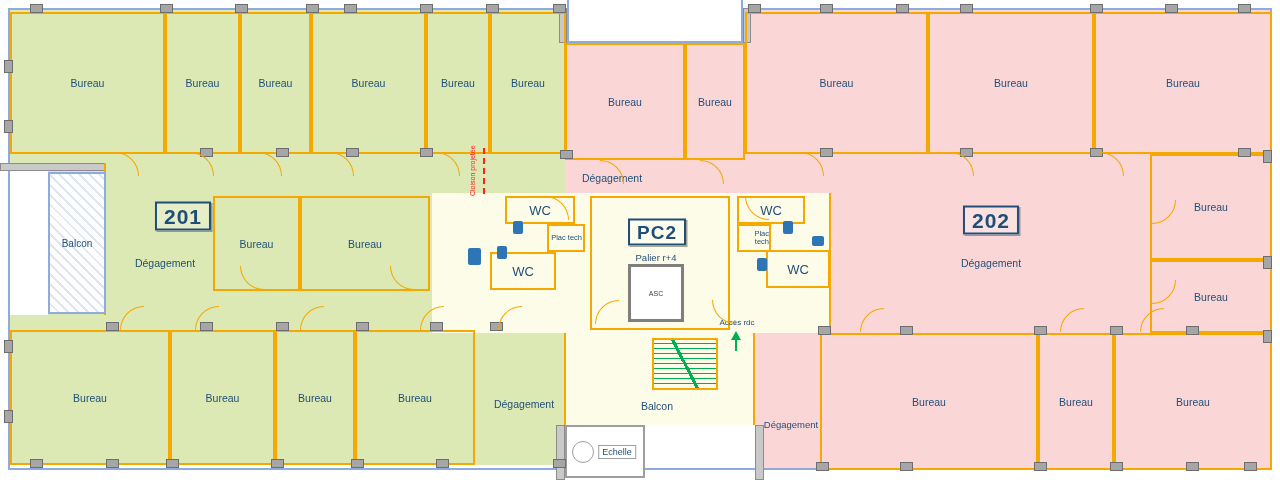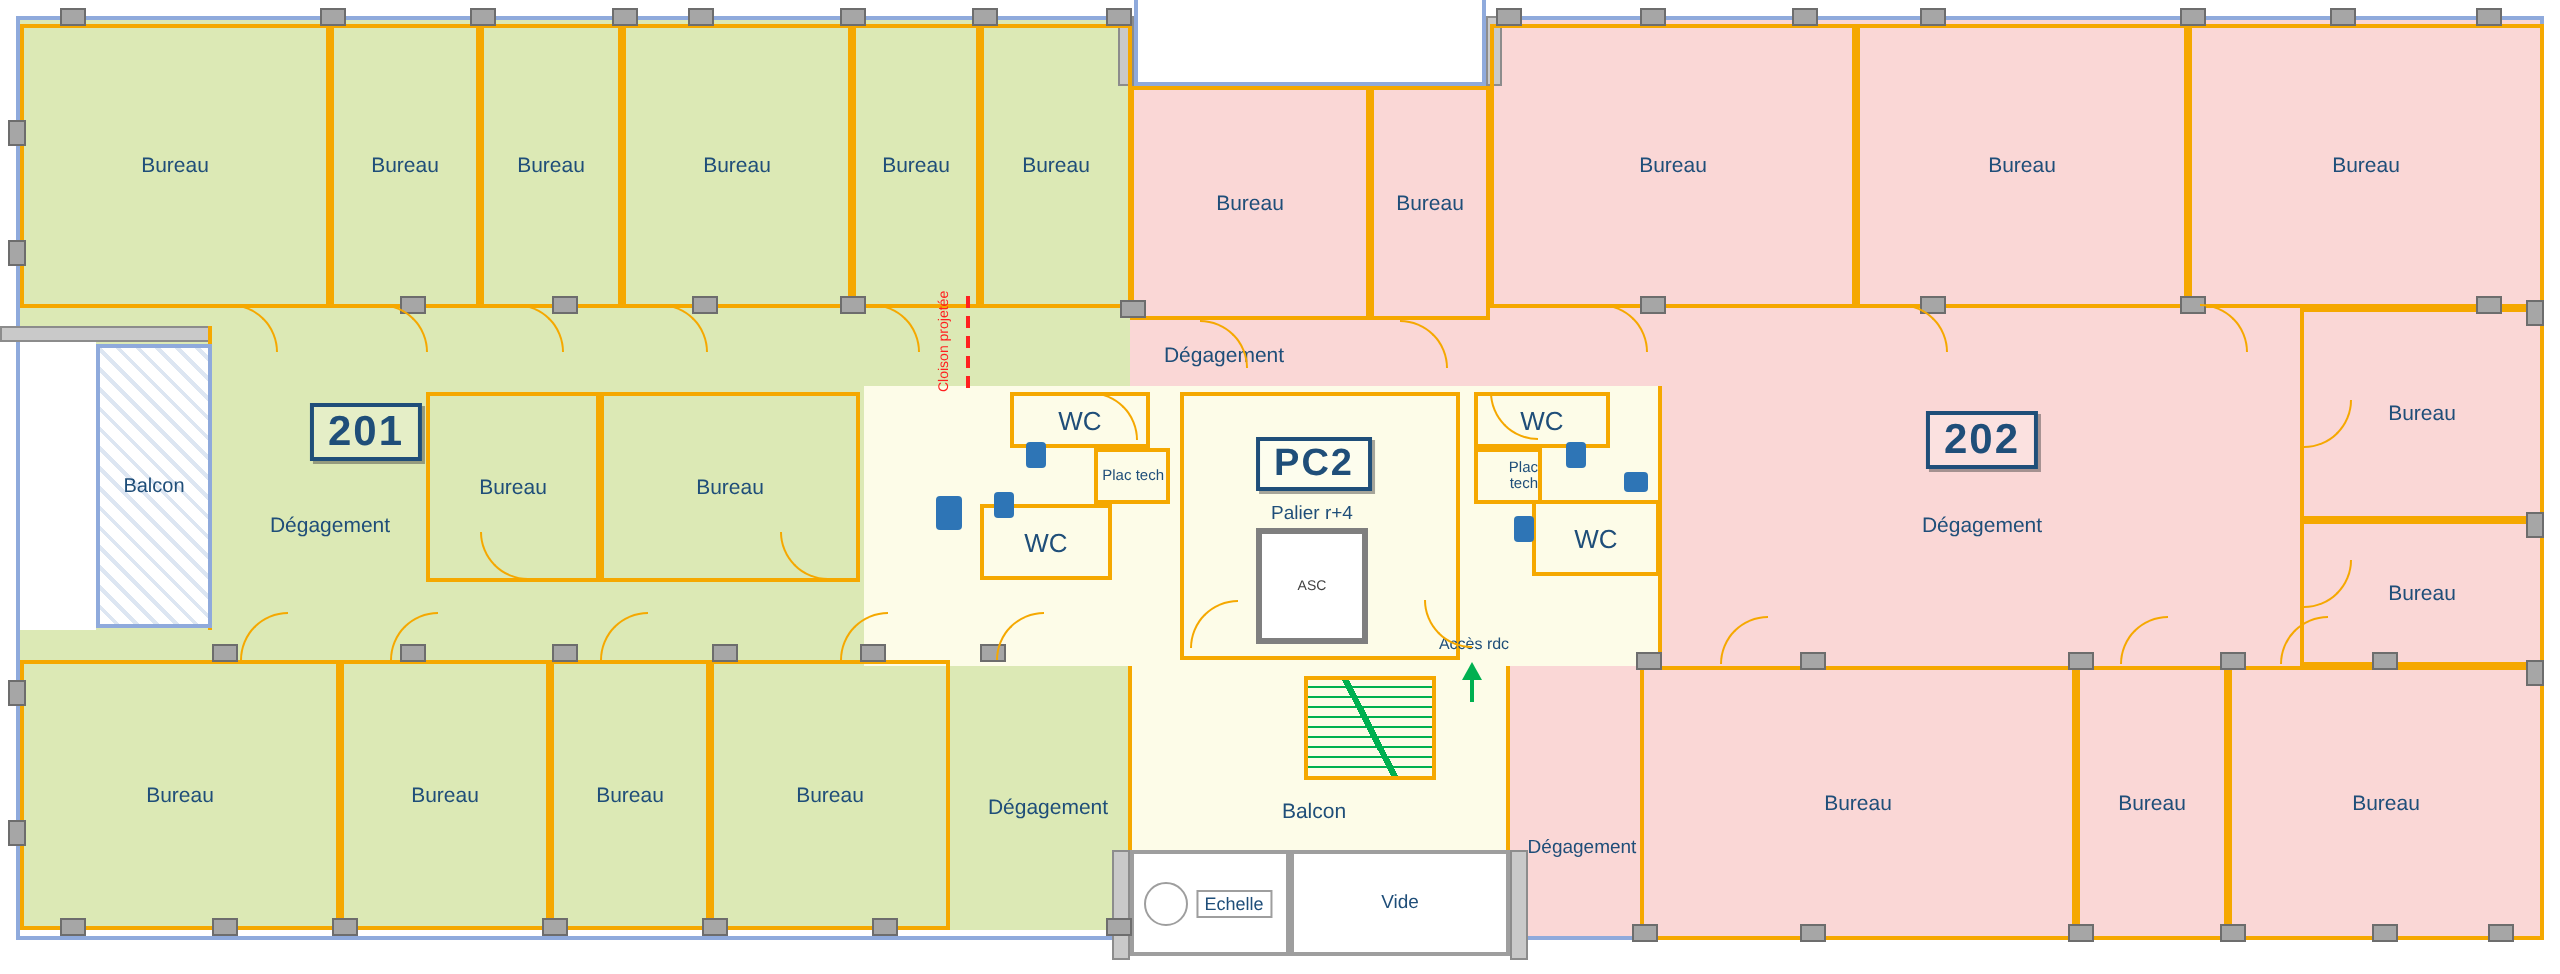--- a/index.html
+++ b/index.html
@@ -117,21 +117,20 @@
   <div class="fixture" style="left:812px;top:236px;width:12px;height:10px"></div>
 
   <div class="stairs" style="left:652px;top:338px;width:66px;height:52px"></div>
   <div class="lbl" style="left:657px;top:406px">Balcon</div>
   <div class="lbl" style="left:737px;top:322px;font-size:8px">Accès rdc</div>
   <div class="arrow-head" style="left:731px;top:331px"></div>
   <div class="arrow-stem" style="left:735px;top:339px;height:12px"></div>
   <div class="whiteroom" style="left:565px;top:425px;width:80px;height:53px"></div>
   <div class="circle" style="left:572px;top:441px"></div>
   <div class="lbl boxlbl" style="left:617px;top:452px">Echelle</div>
-  <div class="whiteroom" style="left:645px;top:425px;width:110px;height:53px">Vide</div>
 
   <div class="partition-line" style="left:483px;top:148px;height:46px"></div>
   <div class="partition-note" style="left:469px;top:196px">Cloison projetée</div>
 
 <div class="pillar" style="left: 30px; top: 4px;"></div>
     <div class="pillar" style="left: 160px; top: 4px;"></div>
     <div class="pillar" style="left: 235px; top: 4px;"></div>
     <div class="pillar" style="left: 306px; top: 4px;"></div>
     <div class="pillar" style="left: 344px; top: 4px;"></div>
     <div class="pillar" style="left: 420px; top: 4px;"></div>

